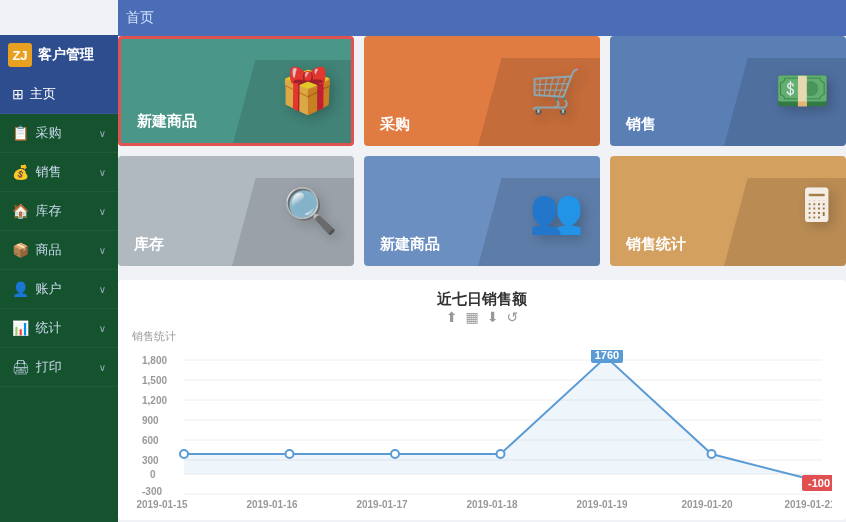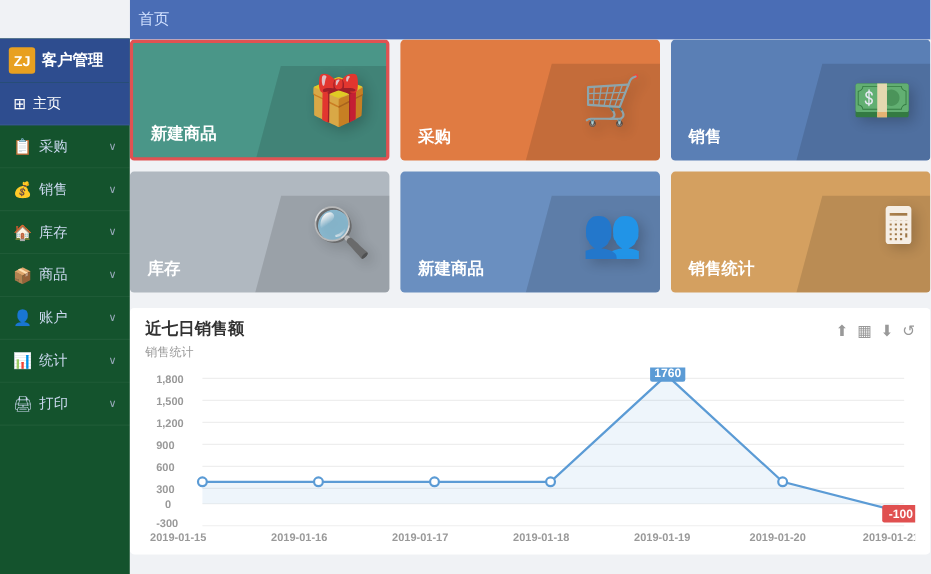--- a/index.html
+++ b/index.html
@@ -145,20 +145,21 @@
     .chart-section {
       background: white;
       border-radius: 4px;
       padding: 10px 14px;
     }
     .chart-header {
       display: flex;
       justify-content: space-between;
       align-items: center;
       margin-bottom: 4px;
+      flex-direction: column;
     }
     .chart-title {
       font-size: 15px;
       font-weight: bold;
       color: #333;
     }
     .chart-subtitle {
       font-size: 11px;
       color: #999;
       margin-bottom: 6px;

